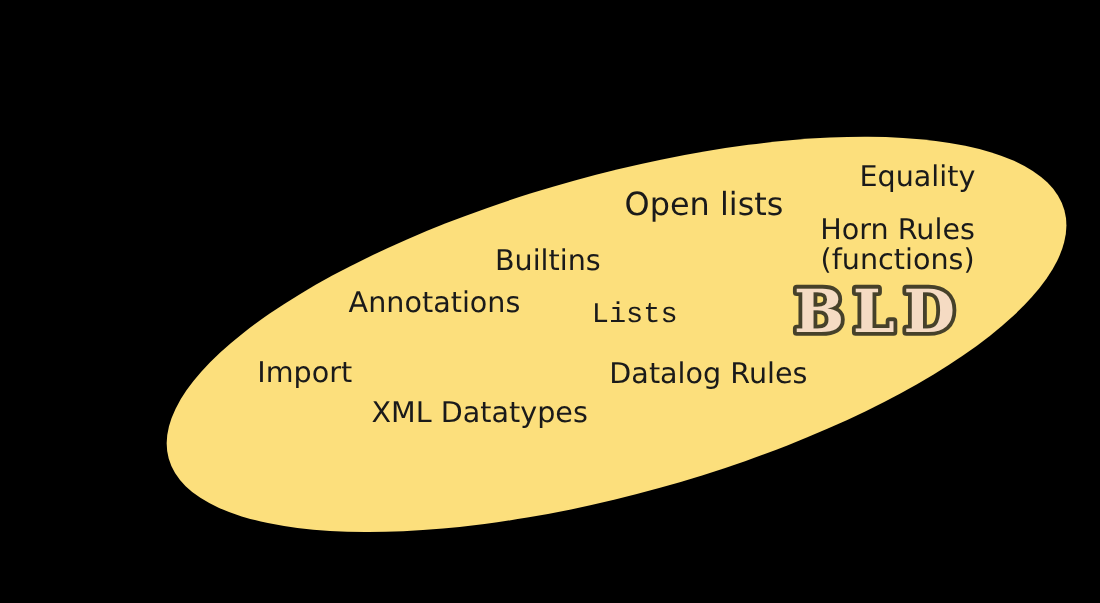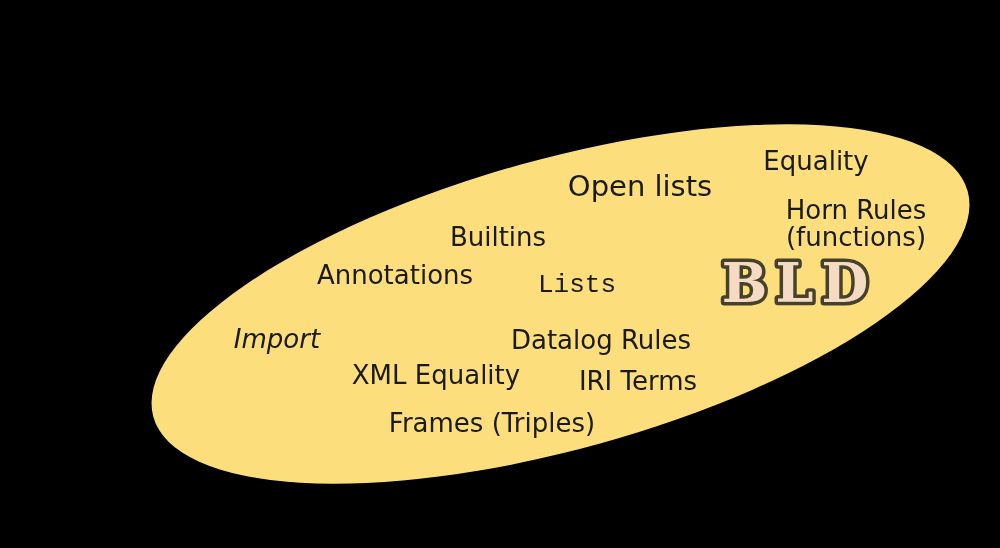--- a/index.html
+++ b/index.html
@@ -31,28 +31,28 @@
     color: var(--text, #1a1a1a);
     font-size: 26px;
     white-space: nowrap;
     line-height: 1.05;
   }
   .lbl.big { font-size: 29px; }
   .lbl.multiline {
     white-space: pre-line;
     text-align: center;
   }
-  #lb-equality      { left: 816px; top: 162px; }
+  #lb-equality      { left: 834px; top: 162px; }
   #lb-open-lists    { left: 640px; top: 186px; }
-  #lb-horn-rules    { left: 816px; top: 224px; margin-left: 40px; }
+  #lb-horn-rules    { left: 816px; top: 224px; }
   #lb-builtins      { left: 498px; top: 238px; }
   #lb-annotations   { left: 395px; top: 276px; }
   #lb-lists         { left: 577px; top: 286px; font-family: Liberation Mono, monospace; }
-  #lb-import        { left: 277px; top: 340px; font-style: italic; }
-  #lb-datalog-rules { left: 601px; top: 341px; text-align: right; }
+  #lb-import        { left: 277px; top: 340px; }
+  #lb-datalog-rules { left: 644px; top: 341px; text-align: right; }
   #lb-xml-datatypes { left: 436px; top: 376px; }
   #lb-iri-terms     { left: 638px; top: 382px; }
   #lb-frames        { left: 492px; top: 424px; }
   .logo-svg {
     position: absolute;
     left: 799px;
     top: 283px;
     width: 180px;
     height: 80px;
     transform: translate(-50%, -50%);
@@ -87,23 +87,21 @@
   <div class="lbl" id="lb-annotations">Annotations</div>
 
   <div class="lbl" id="lb-builtins">Builtins</div>
 
   <div class="lbl" id="lb-lists">Lists</div>
 
   <div class="lbl" id="lb-import">Import</div>
 
   <div class="lbl" id="lb-datalog-rules">Datalog Rules</div>
 
-  <div class="lbl" id="lb-xml-datatypes">XML Equality</div>
+  <div class="lbl" id="lb-xml-datatypes">XML Datatypes</div>
 
-  <div class="lbl" id="lb-iri-terms">IRI Terms</div>
 
-  <div class="lbl" id="lb-frames">Frames (Triples)</div>
 
   <svg class="logo-svg" viewBox="0 0 180 80">
     <text class="logo-text" x="90" y="40" text-anchor="middle" dominant-baseline="central">BLD</text>
   </svg>
 
 </div>
 
 </body></html>

